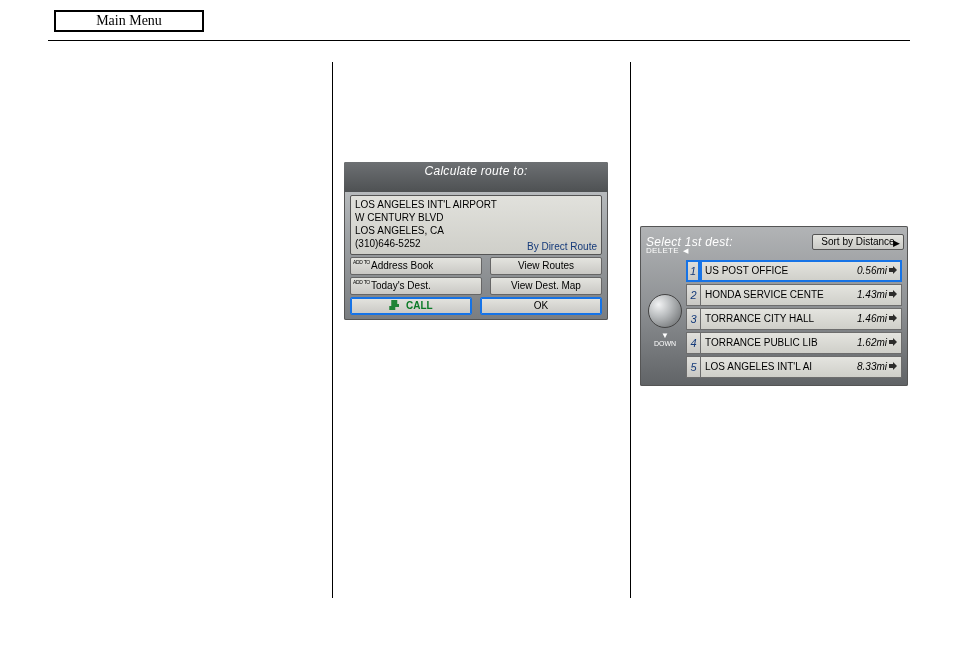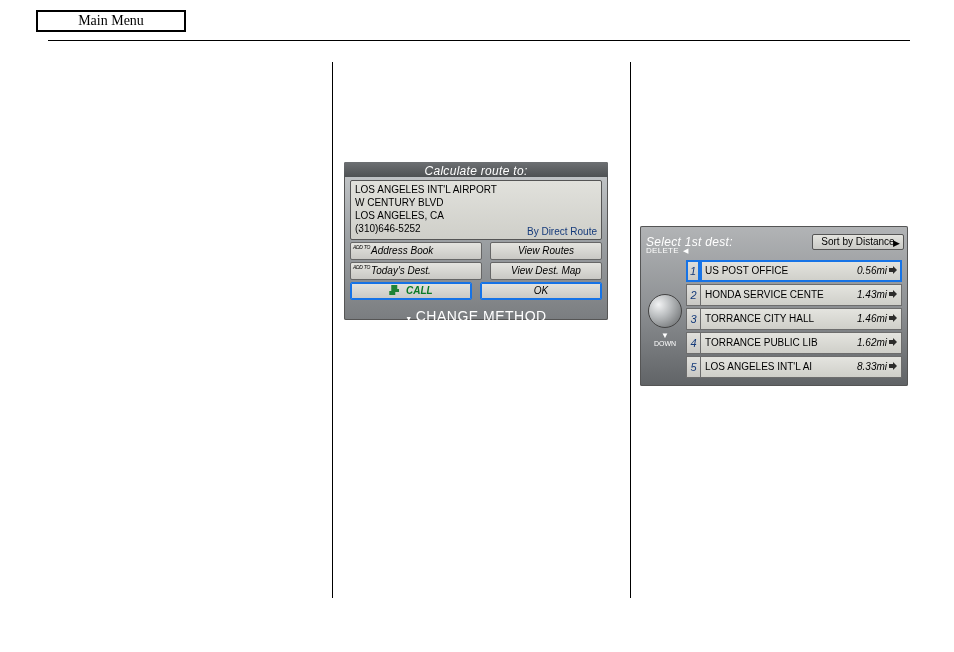--- a/index.html
+++ b/index.html
@@ -1,20 +1,20 @@
 <!DOCTYPE html>
 <html><head>
 <meta charset="utf-8">
 <style>
   * { box-sizing: border-box; margin: 0; padding: 0; }
   body { width: 954px; height: 652px; background: #fff; font-family: Arial, Helvetica, sans-serif; color: #000; position: relative; }
 
   .main-menu-btn {
     position: absolute;
-    top: 10px; left: 36px;
+    top: 10px; left: 54px;
     width: 150px; height: 22px;
     border: 2px solid #000;
     background: #fff;
     font-size: 14px;
     text-align: center;
     line-height: 18px;
     font-family: Georgia, serif;
   }
   .hr-line {
     position: absolute;
@@ -39,21 +39,21 @@
   .shot1 {
     position: absolute;
     top: 162px; left: 344px;
     width: 264px; height: 158px;
     background: linear-gradient(180deg,#c8cbcd 0%, #9fa3a6 45%, #7a7d80 100%);
     border-radius: 2px;
     box-shadow: inset 0 0 0 1px #555;
     overflow: hidden;
   }
   .shot1 .title {
-    width: 100%; height: 15px;
+    width: 100%; height: 30px;
     color: #fff; font-style: italic; font-size: 12px;
     text-align: center; letter-spacing: .3px;
     line-height: 18px;
     background: linear-gradient(#6d7073,#4e5153);
   }
   .shot1 .panel {
     margin: 3px 6px 0 6px;
     height: 60px;
     background: linear-gradient(#e1e1dc,#cfcfc9);
     border: 1px solid #555;
@@ -63,21 +63,20 @@
     font-size: 10px;
     color: #000;
     position: relative;
   }
   .shot1 .panel .line { line-height: 13px; white-space: nowrap; }
   .shot1 .panel .route-mode { position:absolute; right:4px; bottom:2px; font-size:10px; color:#153a7a; }
 
   .shot1 .btnrow {
     display:flex; gap:8px;
     margin: 2px 6px 0 6px;
-    font-style: italic;
   }
   .shot1 .btn {
     flex:1 1 0;
     height:18px;
     background: linear-gradient(#e4e4df,#c9c8c4);
     border: 1px solid #666;
     border-radius: 2px;
     font-size: 10px;
     line-height: 16px;
     text-align: center;

